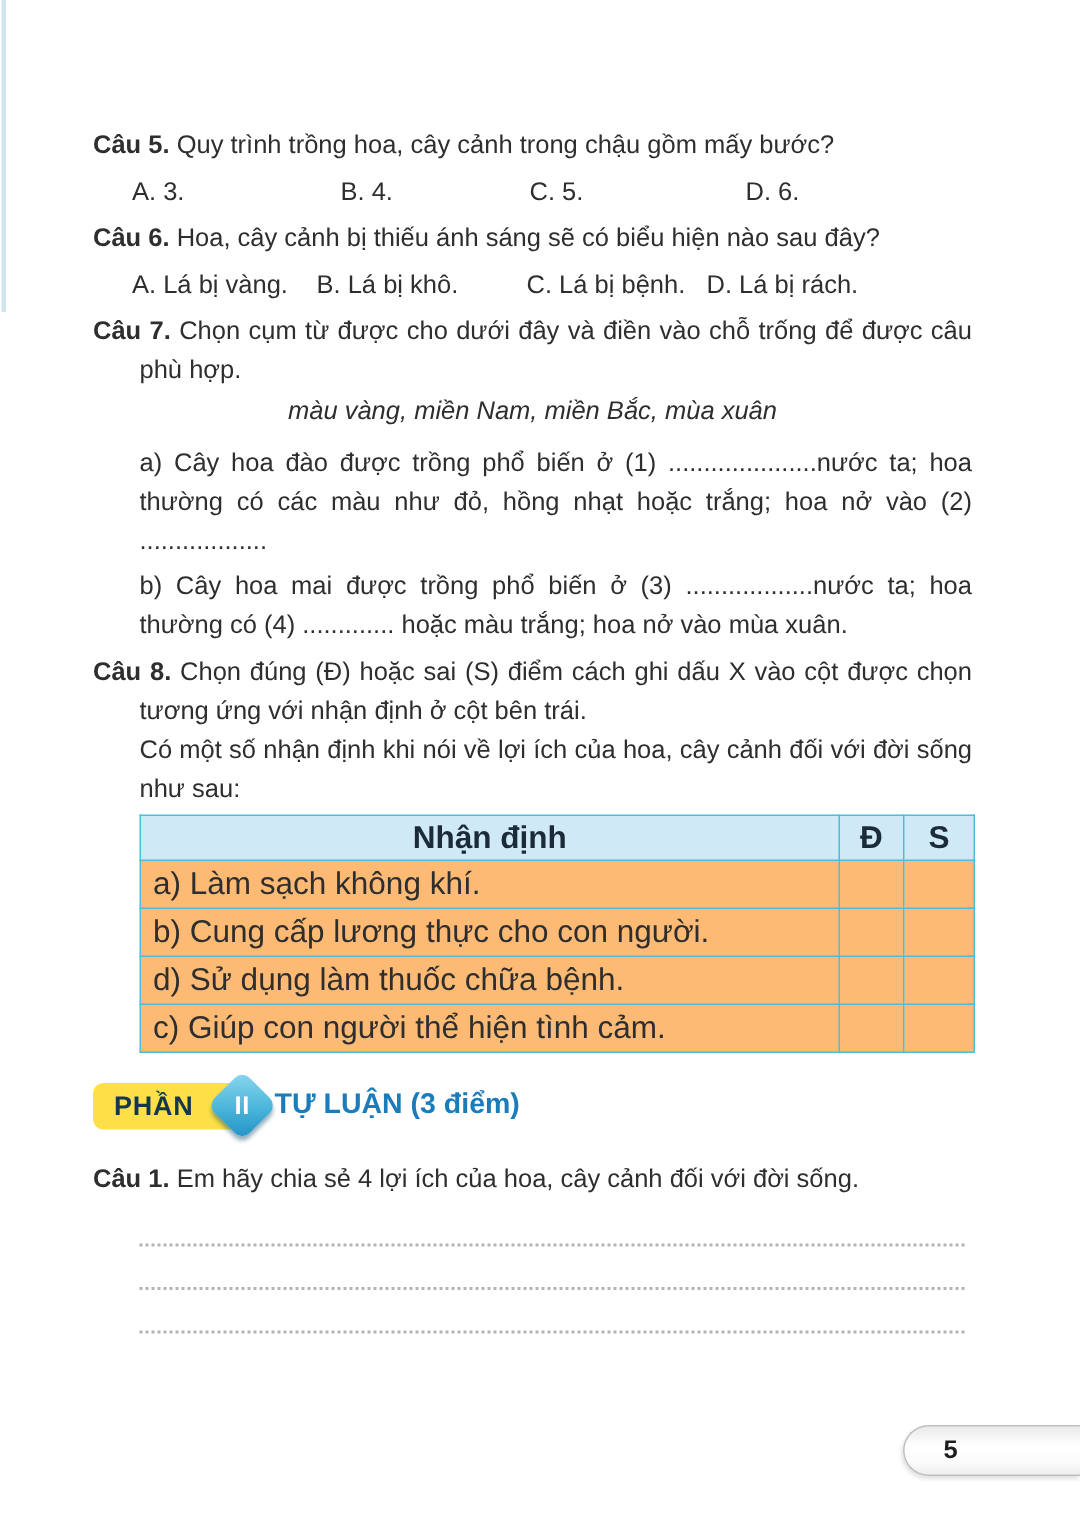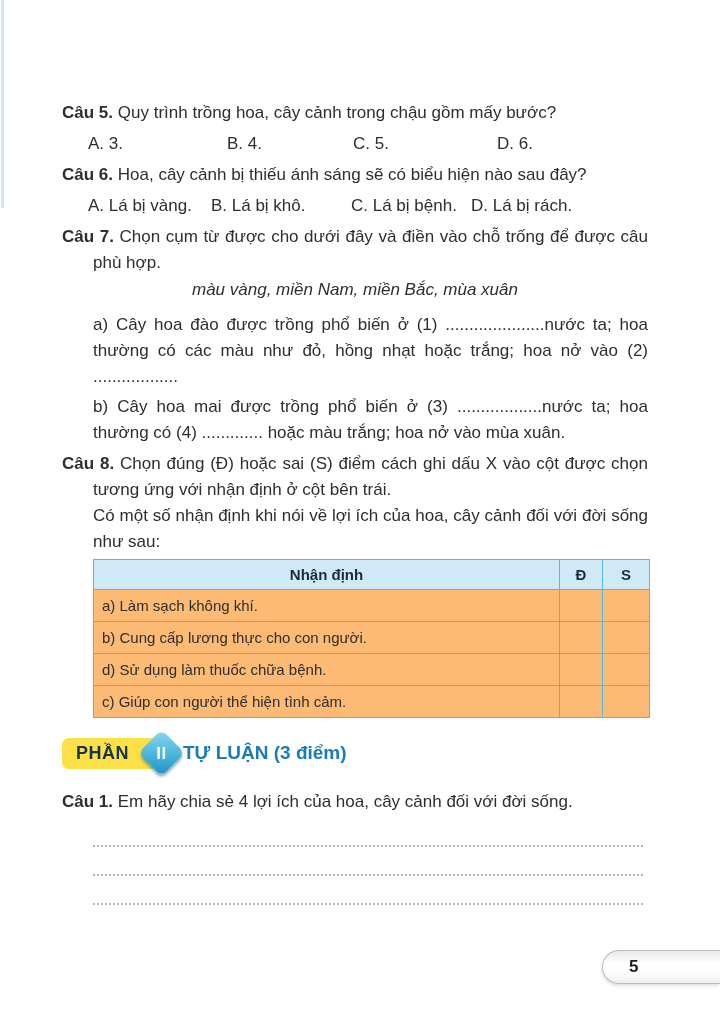--- a/index.html
+++ b/index.html
@@ -6,21 +6,21 @@
   html,body { width:720px; height:1024px; }
   body {
     font-family:"Liberation Sans","DejaVu Sans",sans-serif;
     background:#ffffff; color:#2e2e2e; position:relative; overflow:hidden;
   }
   .page-edge {
     position:absolute; left:1px; top:0; width:3px; height:208px;
     background:#c3e0ec; opacity:.8;
   }
   .content {
-    position:absolute; left:0; top:16px; width:720px;
+    position:absolute; left:0; top:0; width:720px;
     padding:84px 72px 0 62px;
     font-size:17px; line-height:26px;
   }
   .q-line { text-align:justify; }
   .q-label { font-weight:bold; }
   .hang { padding-left:31px; text-indent:-31px; }
   .indent { padding-left:31px; }
   .opts { padding-left:26px; white-space:nowrap; margin:5px 0 5px 0; }
   .opts span { display:inline-block; }
   .o5-a { width:139px; } .o5-b { width:126px; } .o5-c { width:144px; }
@@ -29,21 +29,21 @@
   .word-bank {
     font-style:italic; text-align:center; margin:1px 0 9px 0;
   }
   .para { margin-bottom:4px; text-align:justify; }
   
   table.ds {
     border-collapse:collapse; margin:4px 0 0 31px; width:557px;
     table-layout:fixed;
   }
   table.ds th, table.ds td {
-    border:1.6px solid #4fbcdc; font-size:15px;
+    border:1.6px solid #4fbcdc; font-size:21px;
   }
   table.ds th {
     background:#cfe9f6; height:30px; font-weight:bold; color:#1c2b3a;
   }
   table.ds td { height:32px; background:#fdba74; }
   td.stmt { text-align:left; padding-left:8px; }
   .col-d { width:43px; } .col-s { width:47px; }
   th.mini, td.mini { text-align:center; }
   
   .part-row {

